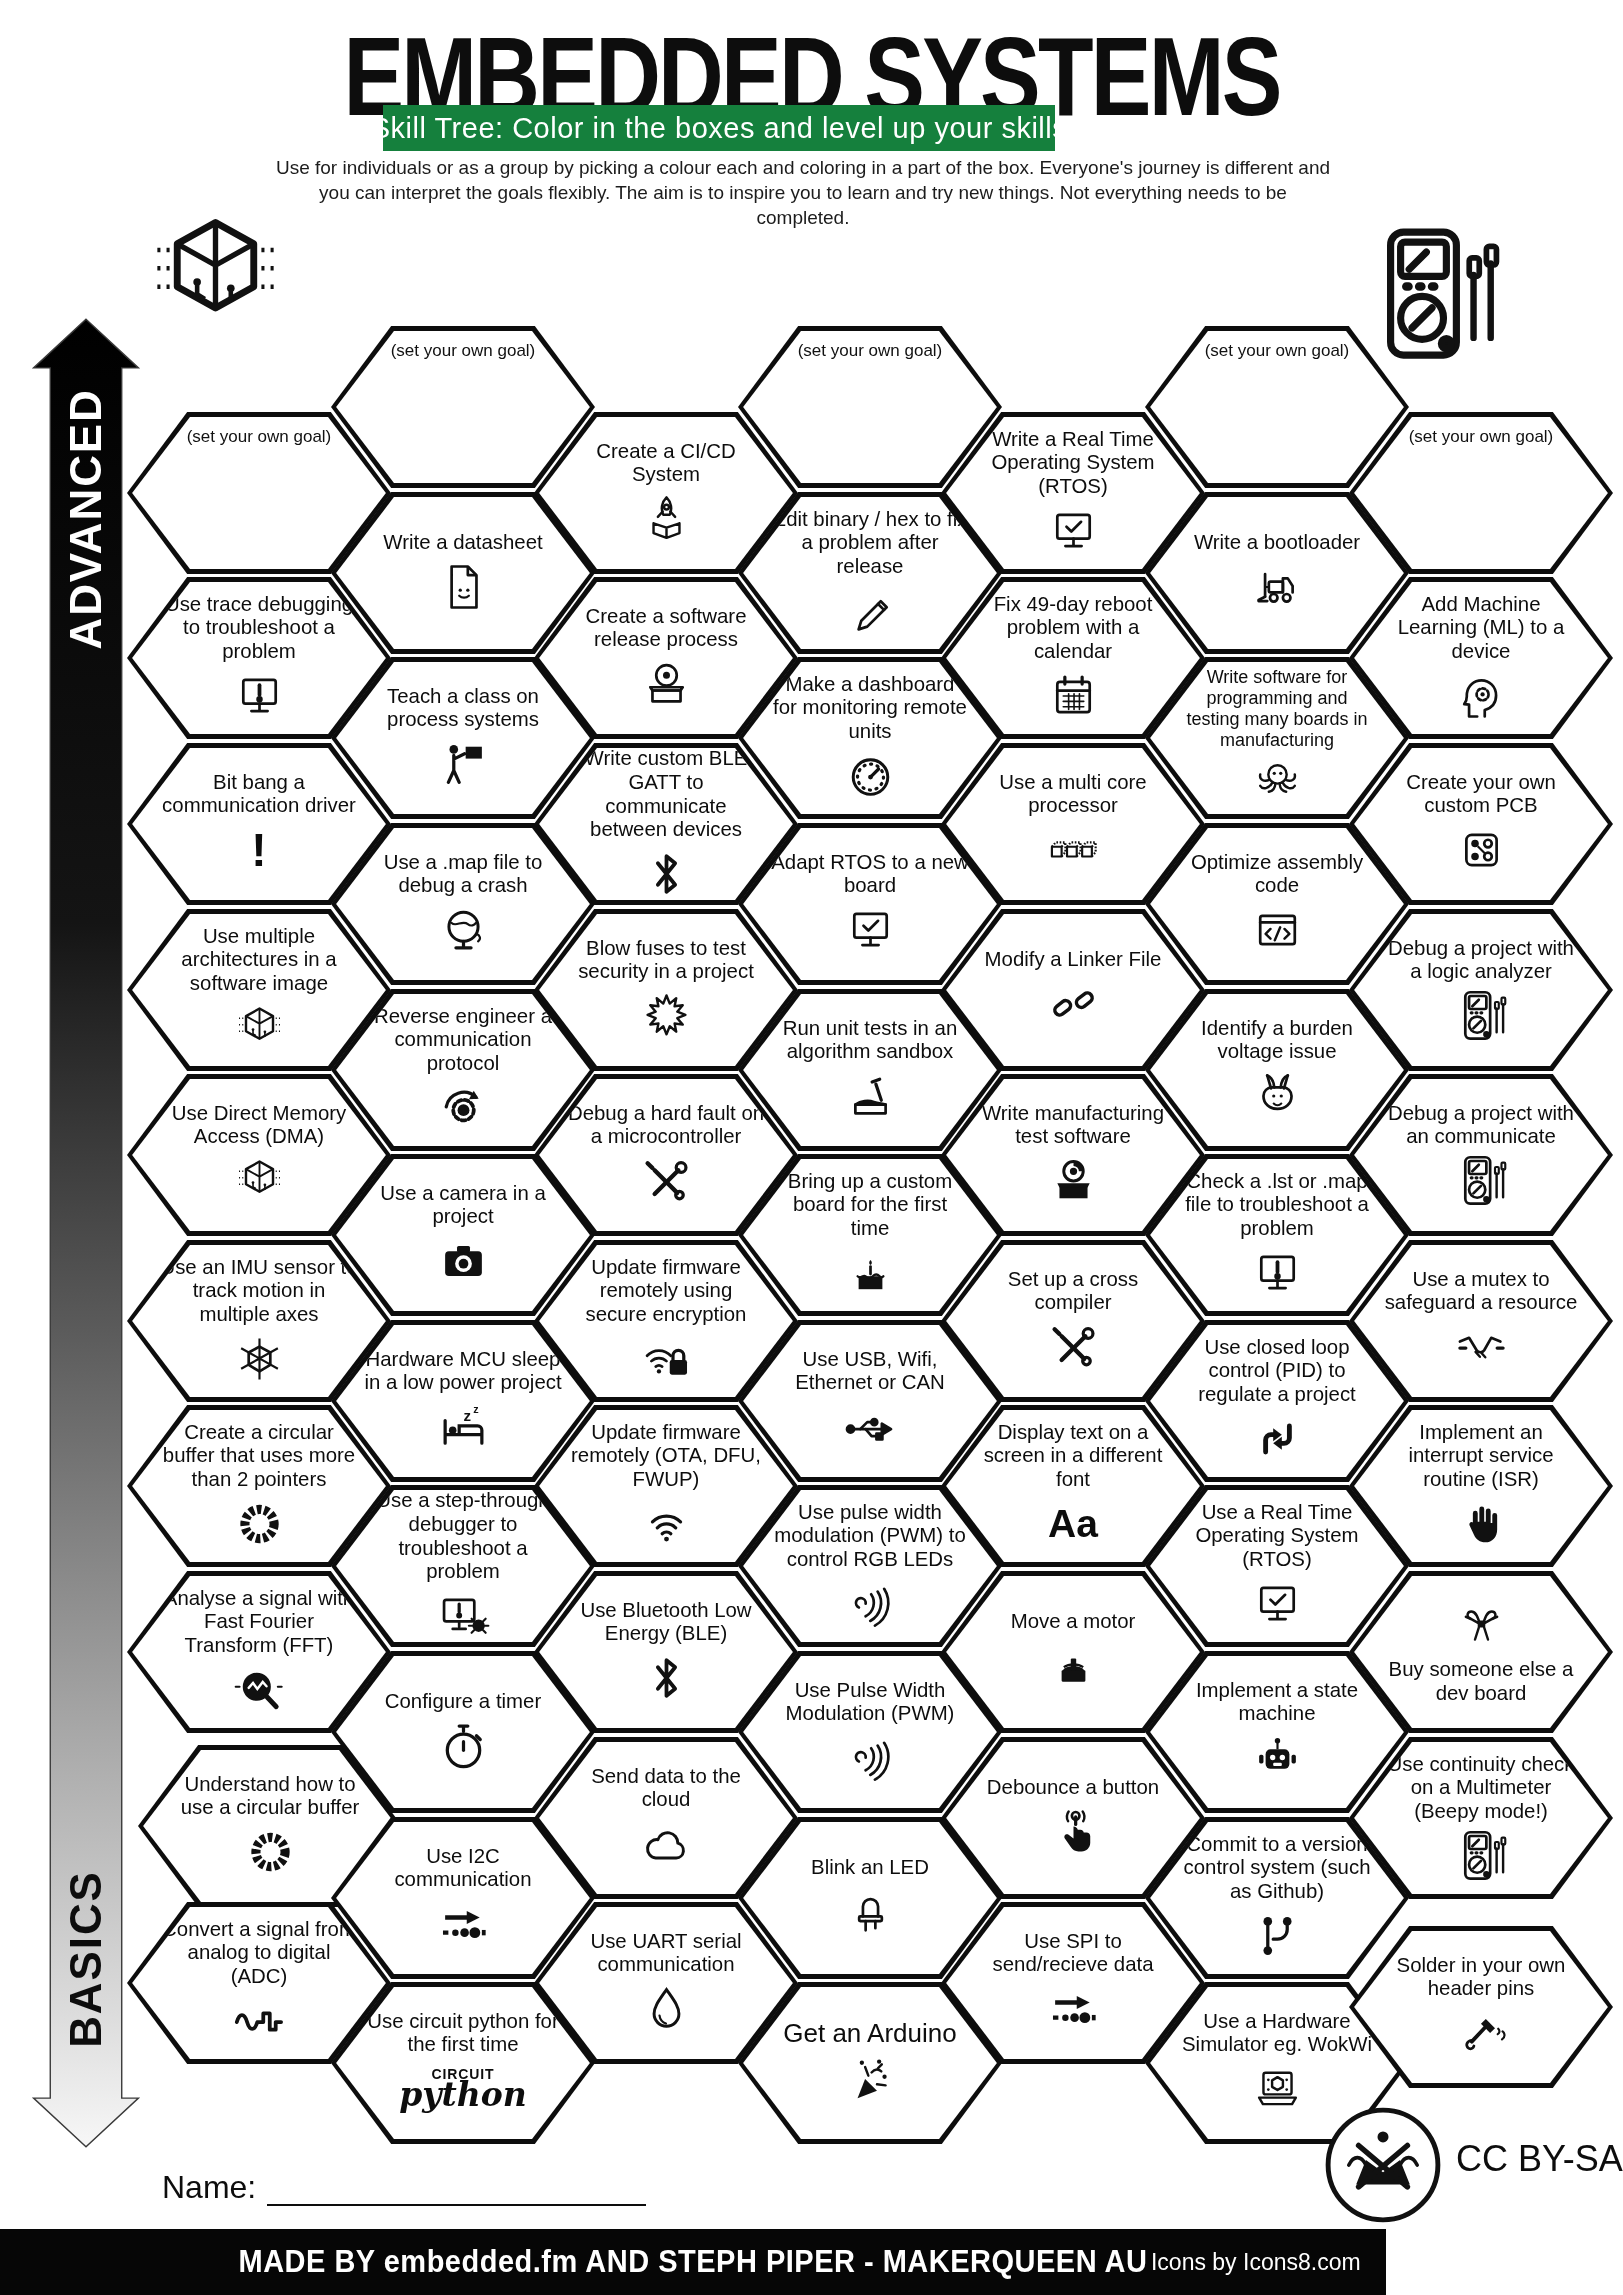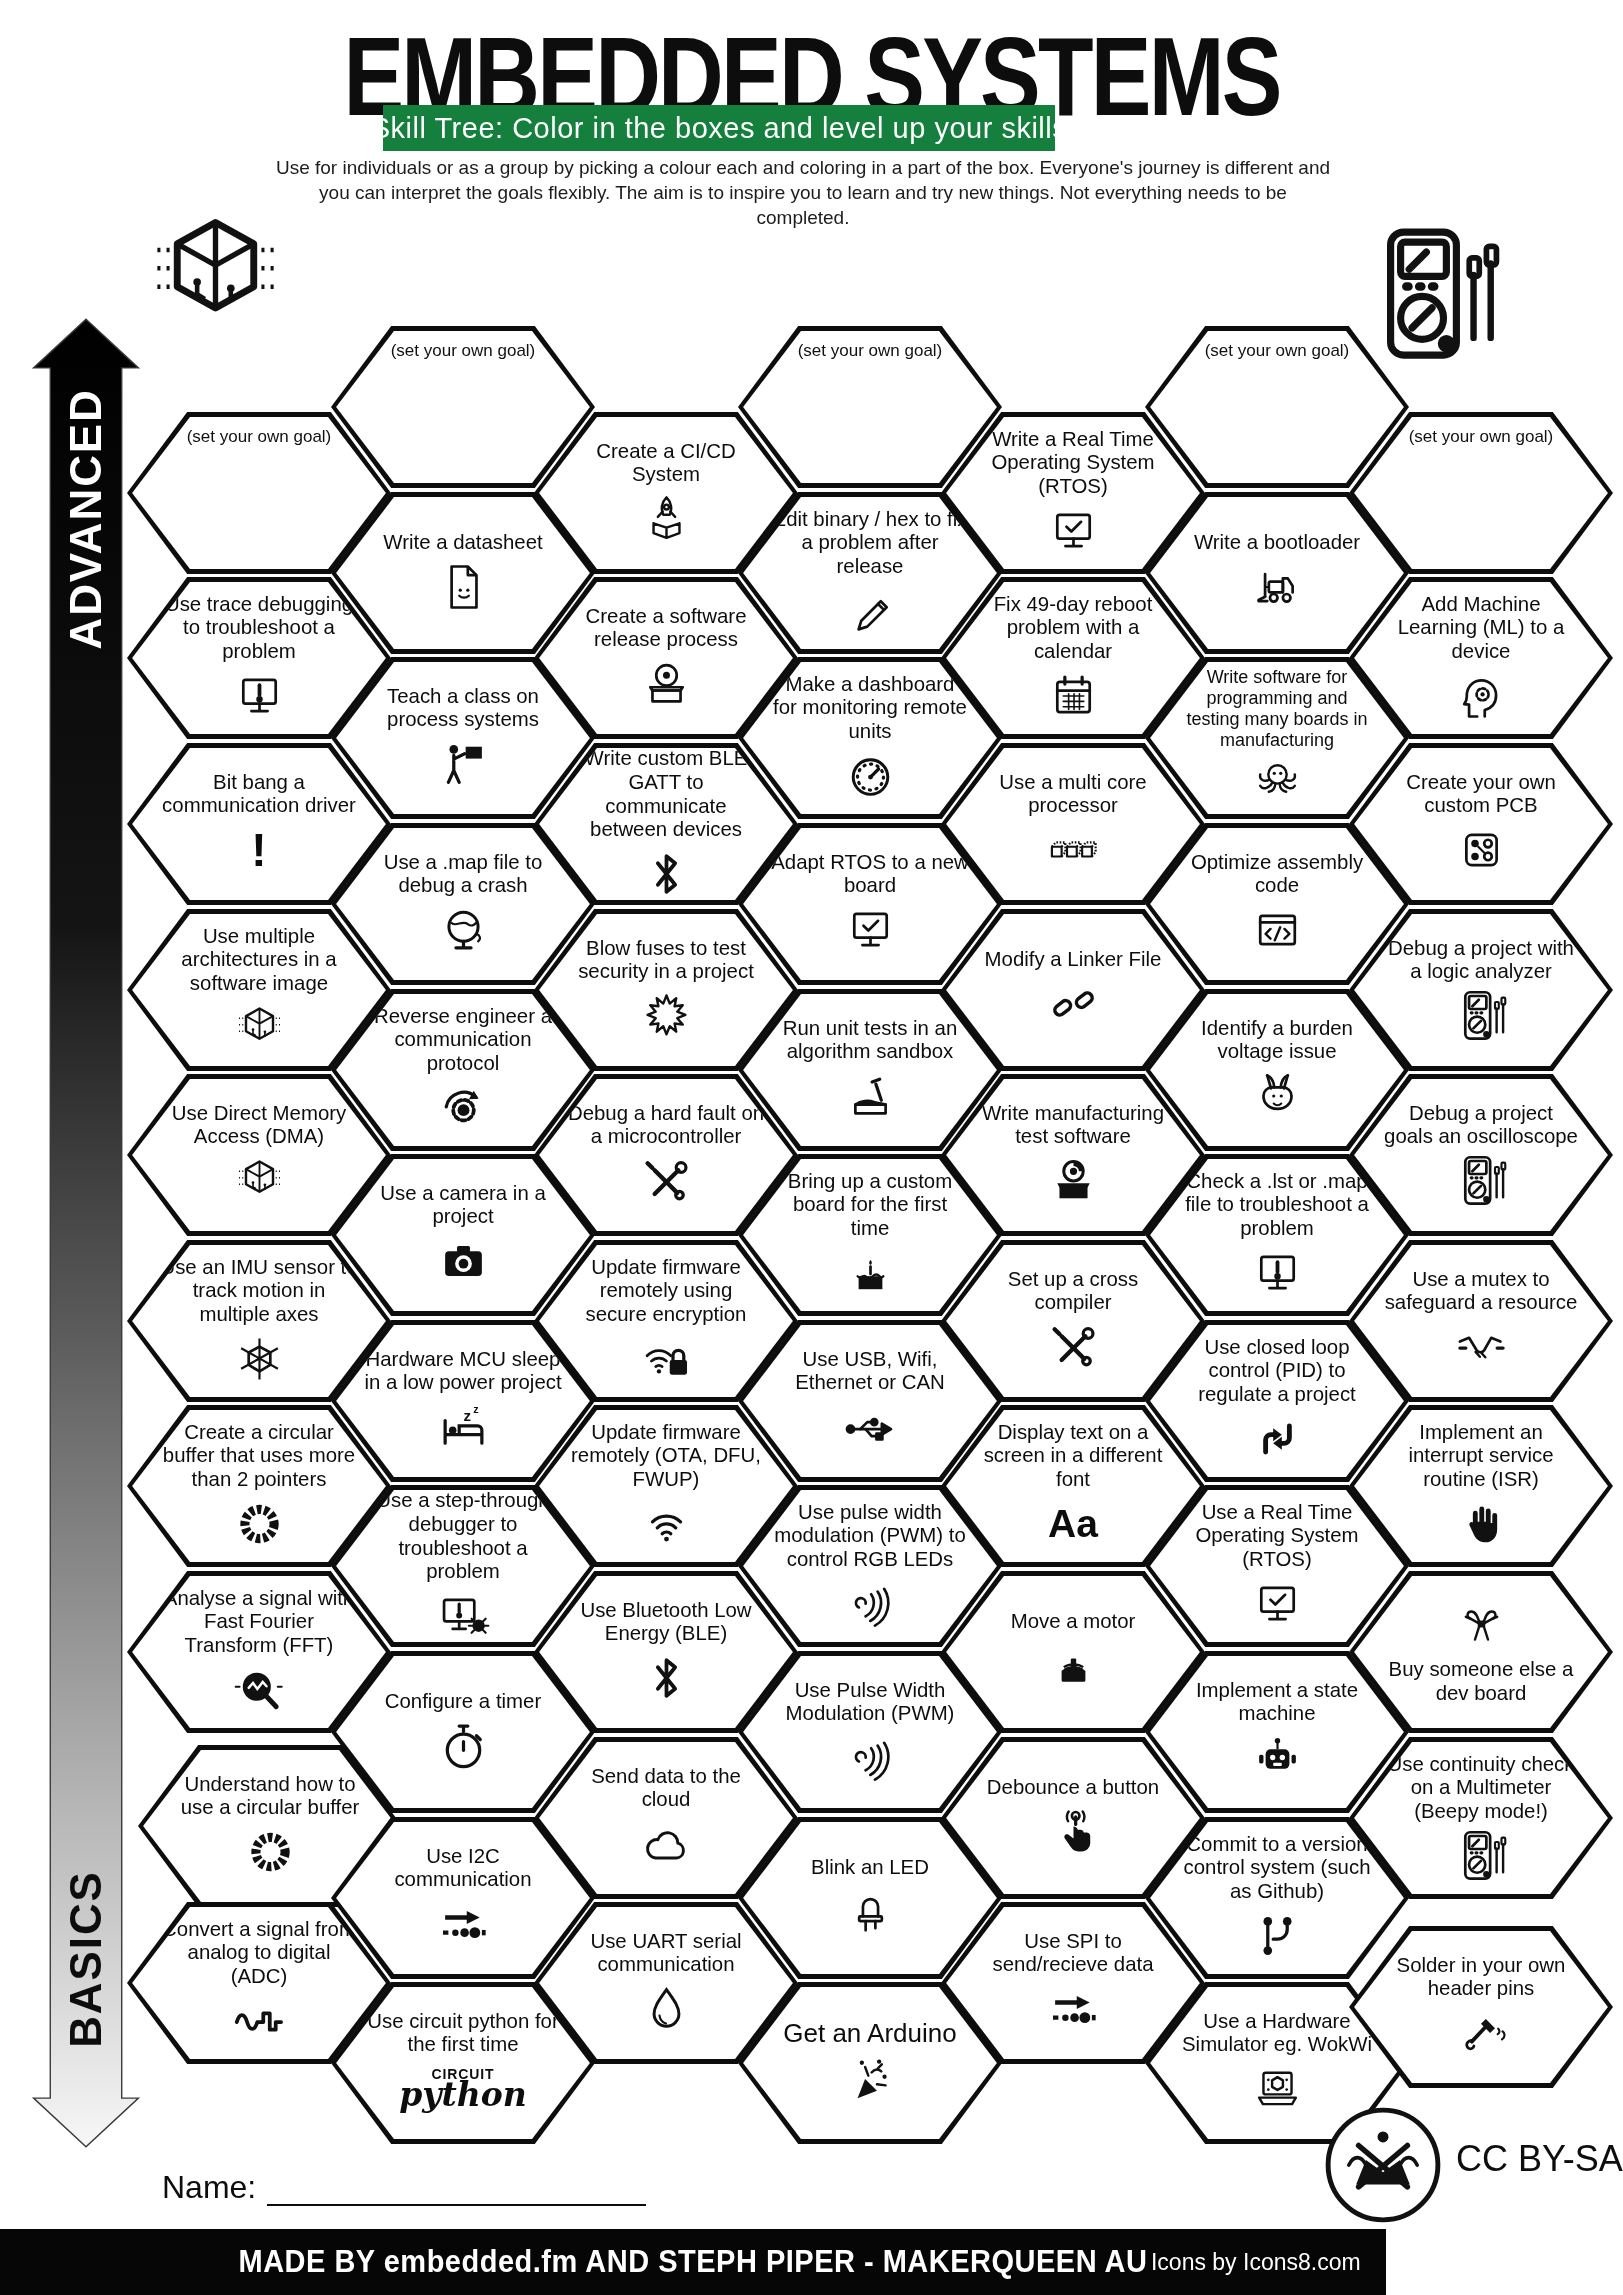--- a/index.html
+++ b/index.html
@@ -1176,21 +1176,21 @@
           <div class="label">Debug a project with a logic analyzer</div>
           <div class="icon">
             <svg viewBox="0 0 100 100">
               <use href="#i-multimeter"></use>
             </svg>
           </div>
         </div>
       </div>
       <div class="hex" style="left: 1349px; top: 1074px;">
         <div class="in">
-          <div class="label">Debug a project goals an oscilloscope</div>
+          <div class="label">Debug a project with an communicate</div>
           <div class="icon">
             <svg viewBox="0 0 100 100">
               <use href="#i-multimeter"></use>
             </svg>
           </div>
         </div>
       </div>
       <div class="hex" style="left: 1349px; top: 1240px;">
         <div class="in">
           <div class="label">Use a mutex to safeguard a resource</div>

